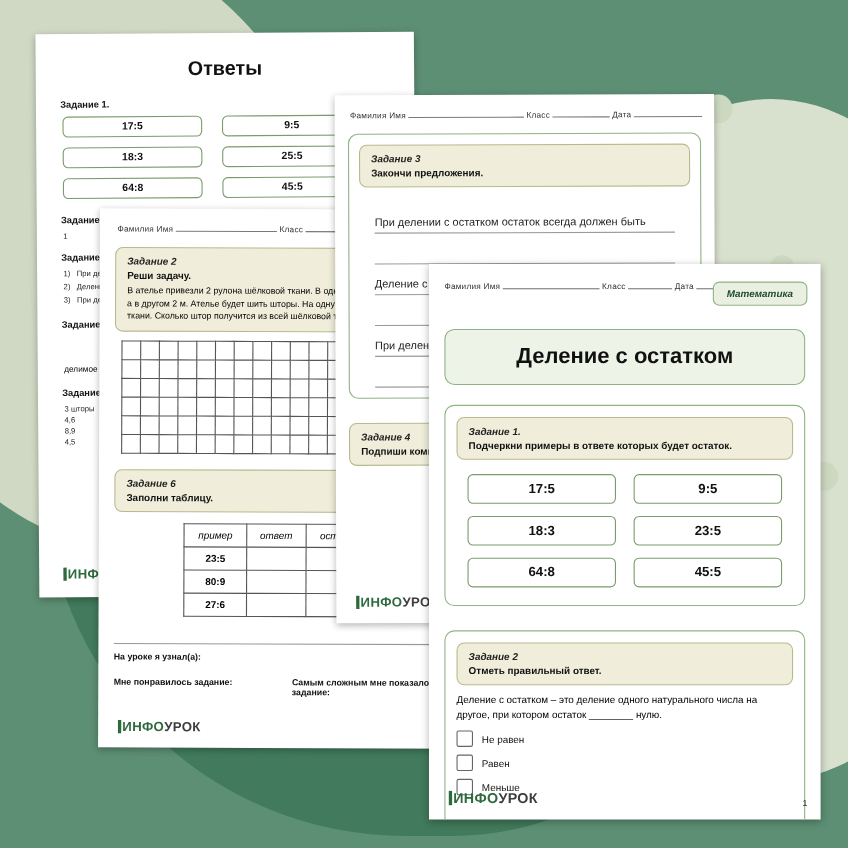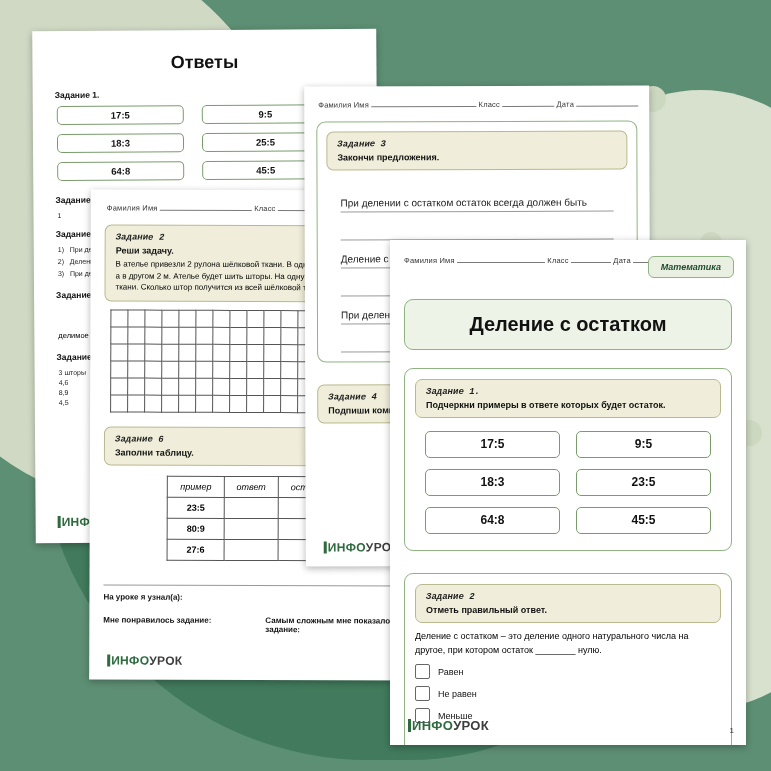--- a/index.html
+++ b/index.html
@@ -32,21 +32,21 @@
 
   
   .formline{
     font-size:7.5px;color:#333;letter-spacing:.2px;
   }
   .u{border-bottom:1px solid #7a7a7a;display:inline-block;}
   .task-box{
     background:#f0eeda;border:1px solid #b9b98f;border-radius:7px;
     padding:7px 10px;
   }
-  .task-title{font-style:italic;font-weight:bold;font-size:9px;color:#222;margin-bottom:3px;font-family:Liberation Mono, monospace;}
+  .task-title{font-style:italic;font-weight:bold;font-size:9px;color:#222;margin-bottom:3px;}
   .task-sub{font-weight:bold;font-size:9px;color:#111;}
   .green-frame{border:1.5px solid #8fb383;border-radius:9px;}
   .ans-pill{
     border:1.2px solid #7a9c6d;border-radius:5px;background:#fff;
     text-align:center;font-weight:bold;color:#111;
   }
   .logo{display:flex;align-items:center;font-weight:bold;letter-spacing:.3px;}
   .logo .bar{width:3px;background:#2d6a3e;margin-right:1px;}
   .logo .i{color:#2d6a3e;}
   .logo .u2{color:#3d3d3d;}
@@ -413,25 +413,25 @@
     </div>
 
     <div class="green-frame" style="margin:22px 14px 0;padding:10px 10px 32px">
       <div class="task-box">
         <div class="task-title">Задание 2</div>
         <div class="task-sub">Отметь правильный ответ.</div>
       </div>
       <div style="font-size:9px;line-height:1.5;margin-top:7px">Деление с остатком – это деление одного натурального числа на другое, при котором остаток ________ нулю.</div>
       <div class="chk-row">
         <span class="chk"></span>
-        <span>Равен</span>
+        <span>Не равен</span>
       </div>
       <div class="chk-row">
         <span class="chk"></span>
-        <span>Не равен</span>
+        <span>Равен</span>
       </div>
       <div class="chk-row">
         <span class="chk"></span>
         <span>Меньше</span>
       </div>
     </div>
 
     <div class="logo" style="position:absolute;left:18px;bottom:12px;font-size:13px">
       <span class="bar" style="height:13px"></span>
       <span class="i">ИНФО</span>

